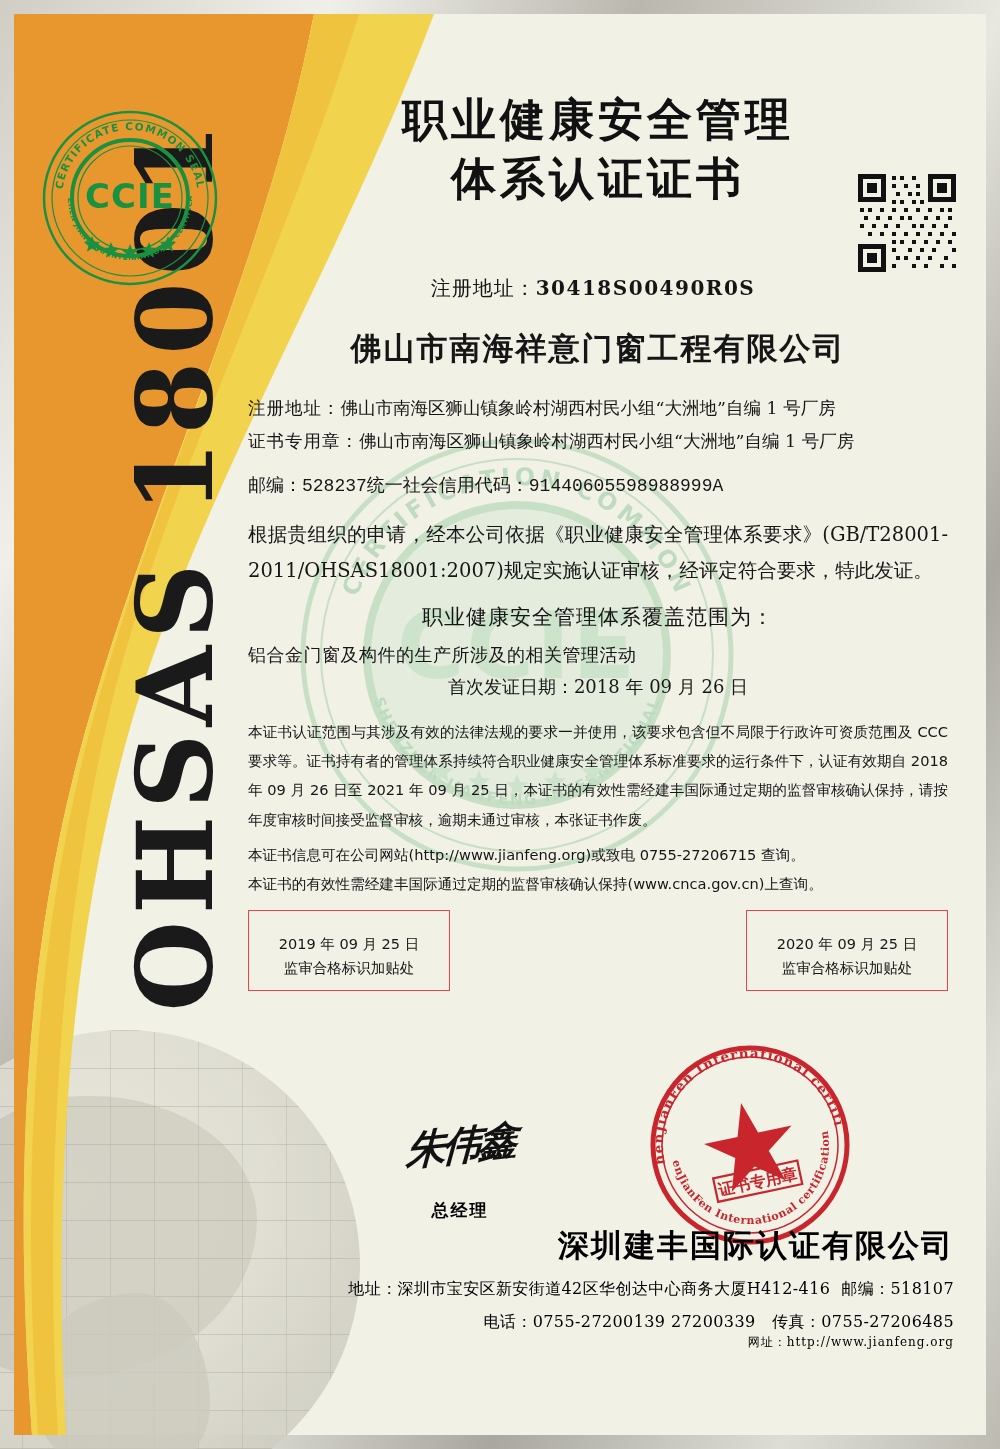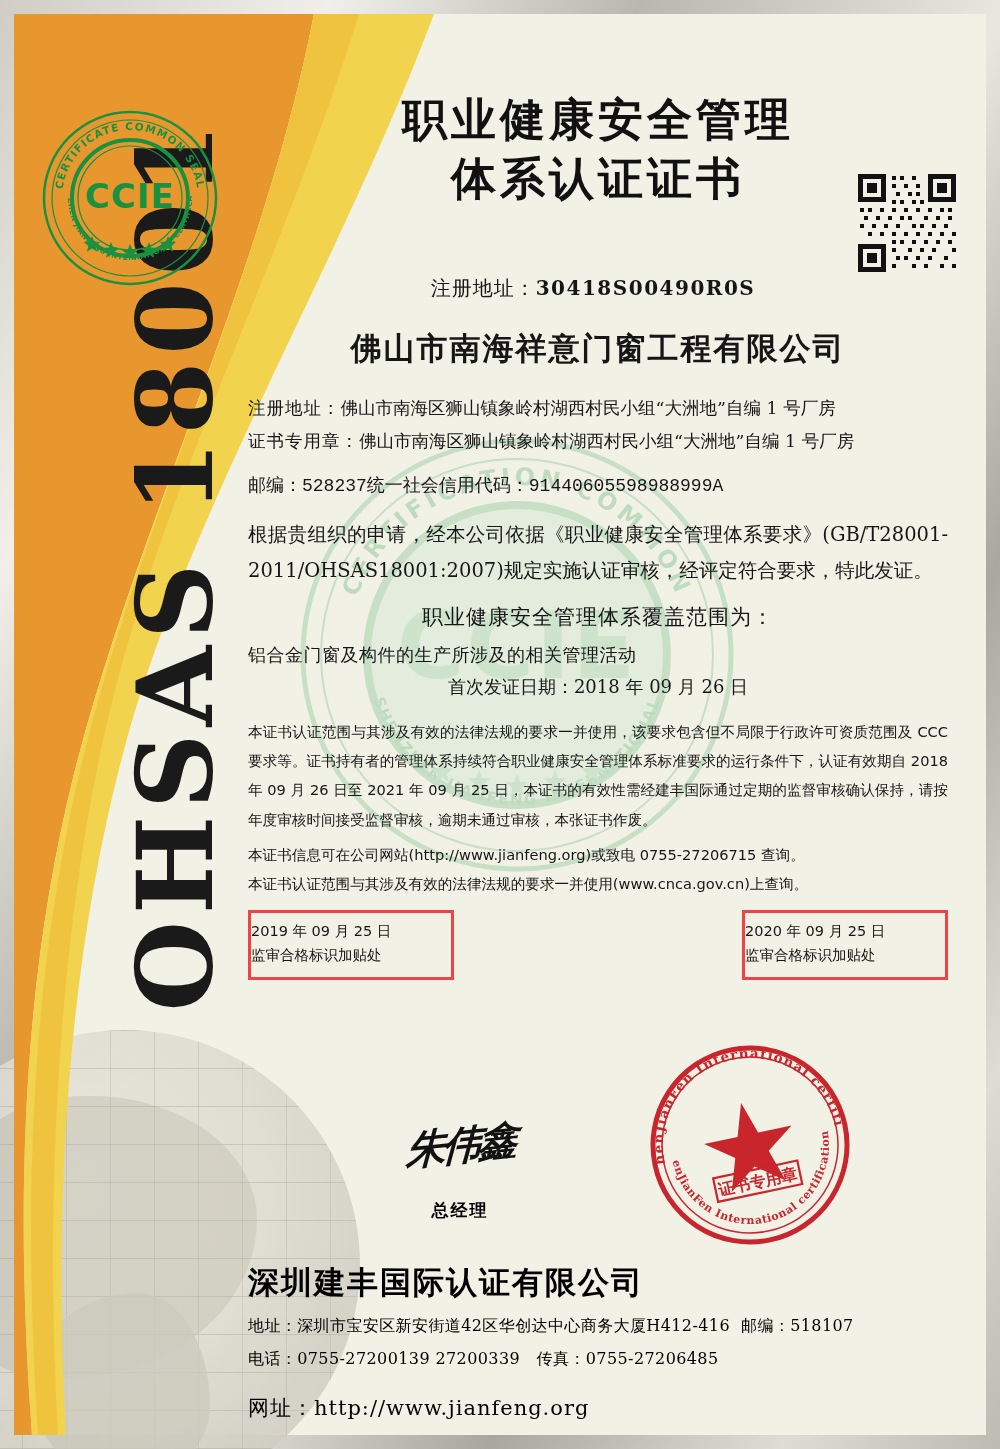--- a/index.html
+++ b/index.html
@@ -187,24 +187,24 @@
     text-align: justify;
   }
   .links { margin-top: 6px; font-size: 14.6px; line-height: 2.0; font-family:"DejaVu Sans", sans-serif;}
   
   .surv-row {
     margin-top: 12px;
     display: flex;
     justify-content: space-between;
   }
   .surv-box {
-    border: 3px solid #ef4444;
+    border: 1px solid #ef4444;
     width: 200px;
-    padding: 7px 0 9px;
-    text-align: left;
+    padding: 22px 0 9px;
+    text-align: center;
     font-size: 14.5px;
     line-height: 1.65;
     font-family:"DejaVu Sans", sans-serif;
   }
   
   .sign-area {
     position: absolute;
     left: 330px; top: 1118px;
     width: 260px;
     text-align: center;
@@ -227,39 +227,39 @@
   }
   
   .stamp {
     position: absolute;
     left: 645px; top: 1040px;
     width: 210px; height: 210px;
   }
   
   .footer {
     position: absolute;
-    left: 248px; top: 1262px;
+    left: 248px; top: 1225px;
     width: 706px;
-    text-align: left;
+    text-align: right;
   }
   .footer-org {
     font-family:"DejaVu Serif", serif;
     font-weight: bold;
     font-size: 31px;
     letter-spacing: 2px;
   }
   .footer-line {
     margin-top: 12px;
     font-size: 16px;
     font-family:"DejaVu Serif", serif;
     letter-spacing: .4px;
   }
   .footer-url {
-    margin-top: 24px;
-    font-size: 21px;
+    margin-top: 1px;
+    font-size: 12px;
     font-family:"DejaVu Serif", serif;
     letter-spacing: 1px;
   }
 </style>
 </head>
 <body>
 
 <div id="cert">
 
   <div class="outer-frame"></div>
@@ -457,21 +457,21 @@
       <span>首次发证日期：</span><span>2018 年 09 月 26 日</span>
     </div>
 
     <div class="fineprint">本证书认证范围与其涉及有效的法律法规的要求一并使用，该要求包含但不局限于行政许可资质范围及 CCC 要求等。证书持有者的管理体系持续符合职业健康安全管理体系标准要求的运行条件下，认证有效期自 2018 年 09 月 26 日至 2021 年 09 月 25 日，本证书的有效性需经建丰国际通过定期的监督审核确认保持，请按年度审核时间接受监督审核，逾期未通过审核，本张证书作废。</div>
 
     <div class="links">
       <div>
         <span>本证书信息可在公司网站(</span><span class="ul">http://www.jianfeng.org</span><span>)或致电 0755-27206715 查询。</span>
       </div>
       <div>
-        <span>本证书认证范围与其涉及有效的法律法规的要求一并使用(</span><span class="ul">www.cnca.gov.cn</span><span>)上查询。</span>
+        <span>本证书的有效性需经建丰国际通过定期的监督审核确认保持(</span><span class="ul">www.cnca.gov.cn</span><span>)上查询。</span>
       </div>
     </div>
 
     <div class="surv-row">
       <div class="surv-box">
         <div>2019 年 09 月 25 日</div>
         <div>监审合格标识加贴处</div>
       </div>
       <div class="surv-box">
         <div>2020 年 09 月 25 日</div>

